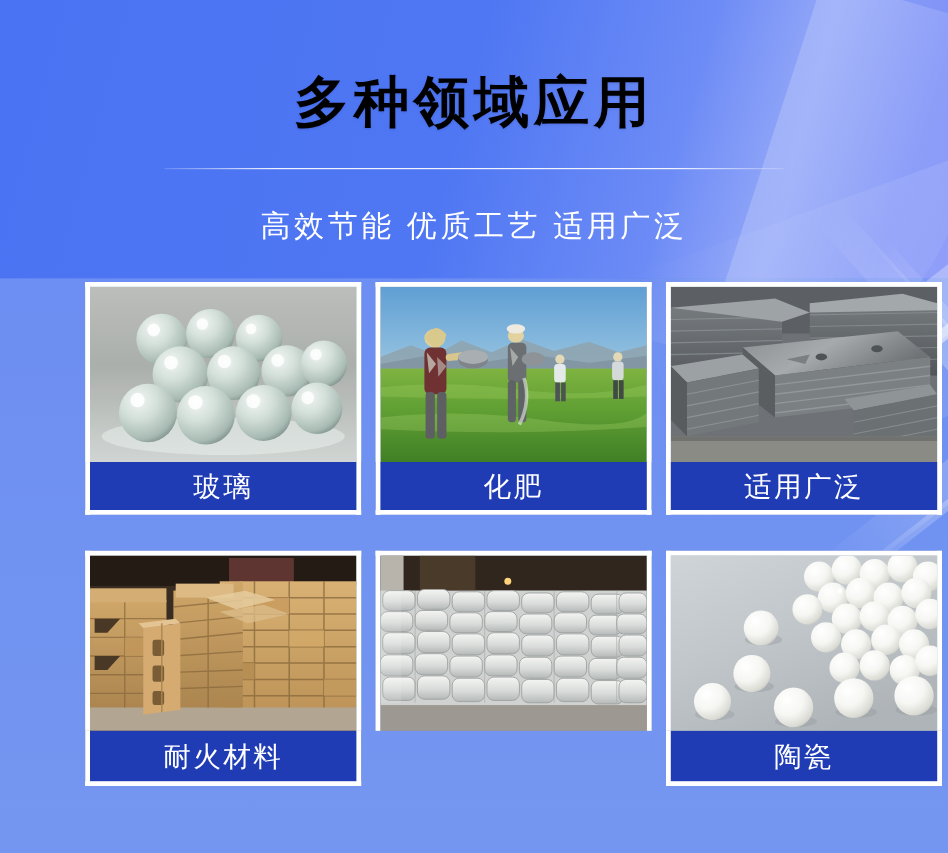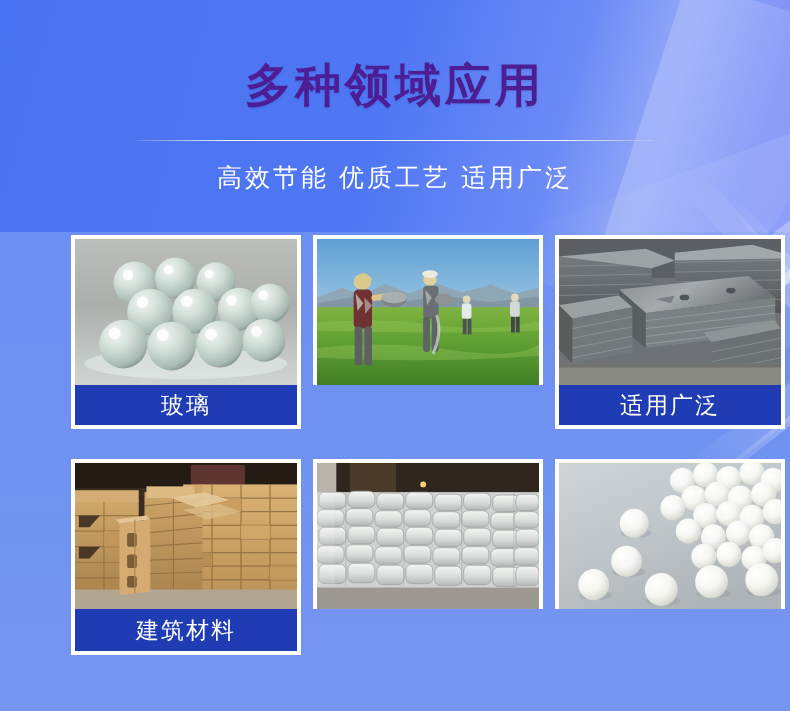--- a/index.html
+++ b/index.html
@@ -69,33 +69,33 @@
   }
   .s9{
     left:520px; top:232px; width:420px; height:200px;
     background:linear-gradient(115deg,rgba(255,255,255,0) 0%,rgba(255,255,255,.10) 55%,rgba(255,255,255,0) 100%);
     transform:rotate(-20deg);
   }
 
   
   #header{ position:absolute; left:0; top:0; width:100%; z-index:3; }
   #hero-title{
-    text-align:center; color:#4c1d95; font-weight:bold;
+    text-align:center; color:#000000; font-weight:bold;
     font-size:46px; letter-spacing:4px; line-height:1;
     padding-top:62px;
     text-shadow:0 1px 2px rgba(20,40,120,.18);
   }
   #hero-divider{
     width:516px; height:1px; margin:32px auto 0;
     background:linear-gradient(90deg,rgba(255,255,255,.15),rgba(255,255,255,.92) 18%,rgba(255,255,255,.92) 82%,rgba(255,255,255,.15));
   }
   #hero-subtitle{
     text-align:center; color:#ffffff;
     font-size:25px; letter-spacing:3px; line-height:1;
-    margin-top:24px; font-weight:normal;
+    margin-top:36px; font-weight:normal;
   }
 
   
   #grid{
     position:absolute; left:39px; top:235px; width:714px;
     display:grid; grid-template-columns:repeat(3,230px);
     column-gap:12px; row-gap:30px; z-index:3;padding-left:32px;
   }
   .card{ width:230px; }
   .card-photo{
@@ -245,20 +245,23 @@
           <rect x="156" y="82" width="4" height="16" fill="#4a5055"></rect>
         </g>
         <g opacity=".95">
           <circle cx="205" cy="60" r="4" fill="#e8dcb8"></circle>
           <rect x="200" y="64" width="10" height="16" rx="3" fill="#d9dde0"></rect>
           <rect x="201" y="80" width="4" height="16" fill="#3f4448"></rect>
           <rect x="206" y="80" width="4" height="16" fill="#3f4448"></rect>
         </g>
       </svg>
     </div>
+    <div class="card-label">
+      <span>化肥</span>
+    </div>
   </div>
 
   <div class="card">
     <div class="card-photo">
       <svg viewBox="0 0 230 150" preserveAspectRatio="none" aria-hidden="true">
         <defs>
           <linearGradient id="pl" x1="0" y1="0" x2="1" y2="0.4">
             <stop offset="0" stop-color="#8a8d90"></stop>
               <stop offset="0.5" stop-color="#a7aaad"></stop>
             <stop offset="1" stop-color="#6f7376"></stop>
@@ -413,21 +416,21 @@
           <polygon points="46,62 78,58 74,54 42,58" fill="#edcb98"></polygon>
           <rect x="54" y="72" width="10" height="14" rx="2" fill="#7d6038"></rect>
           <rect x="54" y="94" width="10" height="14" rx="2" fill="#7d6038"></rect>
           <rect x="54" y="116" width="10" height="12" rx="2" fill="#7d6038"></rect>
           <line x1="62" y1="58" x2="62" y2="134" stroke="#b08b52" stroke-width="1.2"></line>
         </g>
         <rect width="230" height="150" fill="#2b1f10" opacity=".04"></rect>
       </svg>
     </div>
     <div class="card-label">
-      <span>建筑材料</span>
+      <span>耐火材料</span>
     </div>
   </div>
 
   <div class="card row2">
     <div class="card-photo">
       <svg viewBox="0 0 230 150" preserveAspectRatio="none" aria-hidden="true">
         <defs>
           <linearGradient id="bag" x1="0" y1="0" x2="0" y2="1">
             <stop offset="0" stop-color="#f4f5f3"></stop>
               <stop offset="0.55" stop-color="#d9dcda"></stop>
@@ -567,15 +570,18 @@
             <circle cx="30" cy="119" r="2.6"></circle>
               <circle cx="100" cy="124" r="2.8"></circle>
             <circle cx="152" cy="116" r="2.8"></circle>
               <circle cx="204" cy="114" r="2.8"></circle>
             <circle cx="146" cy="30" r="2.2"></circle>
               <circle cx="182" cy="66" r="2.2"></circle>
           </g>
         </g>
       </svg>
     </div>
+    <div class="card-label">
+      <span>陶瓷</span>
+    </div>
   </div>
 
 </div>
 
 </body></html>

